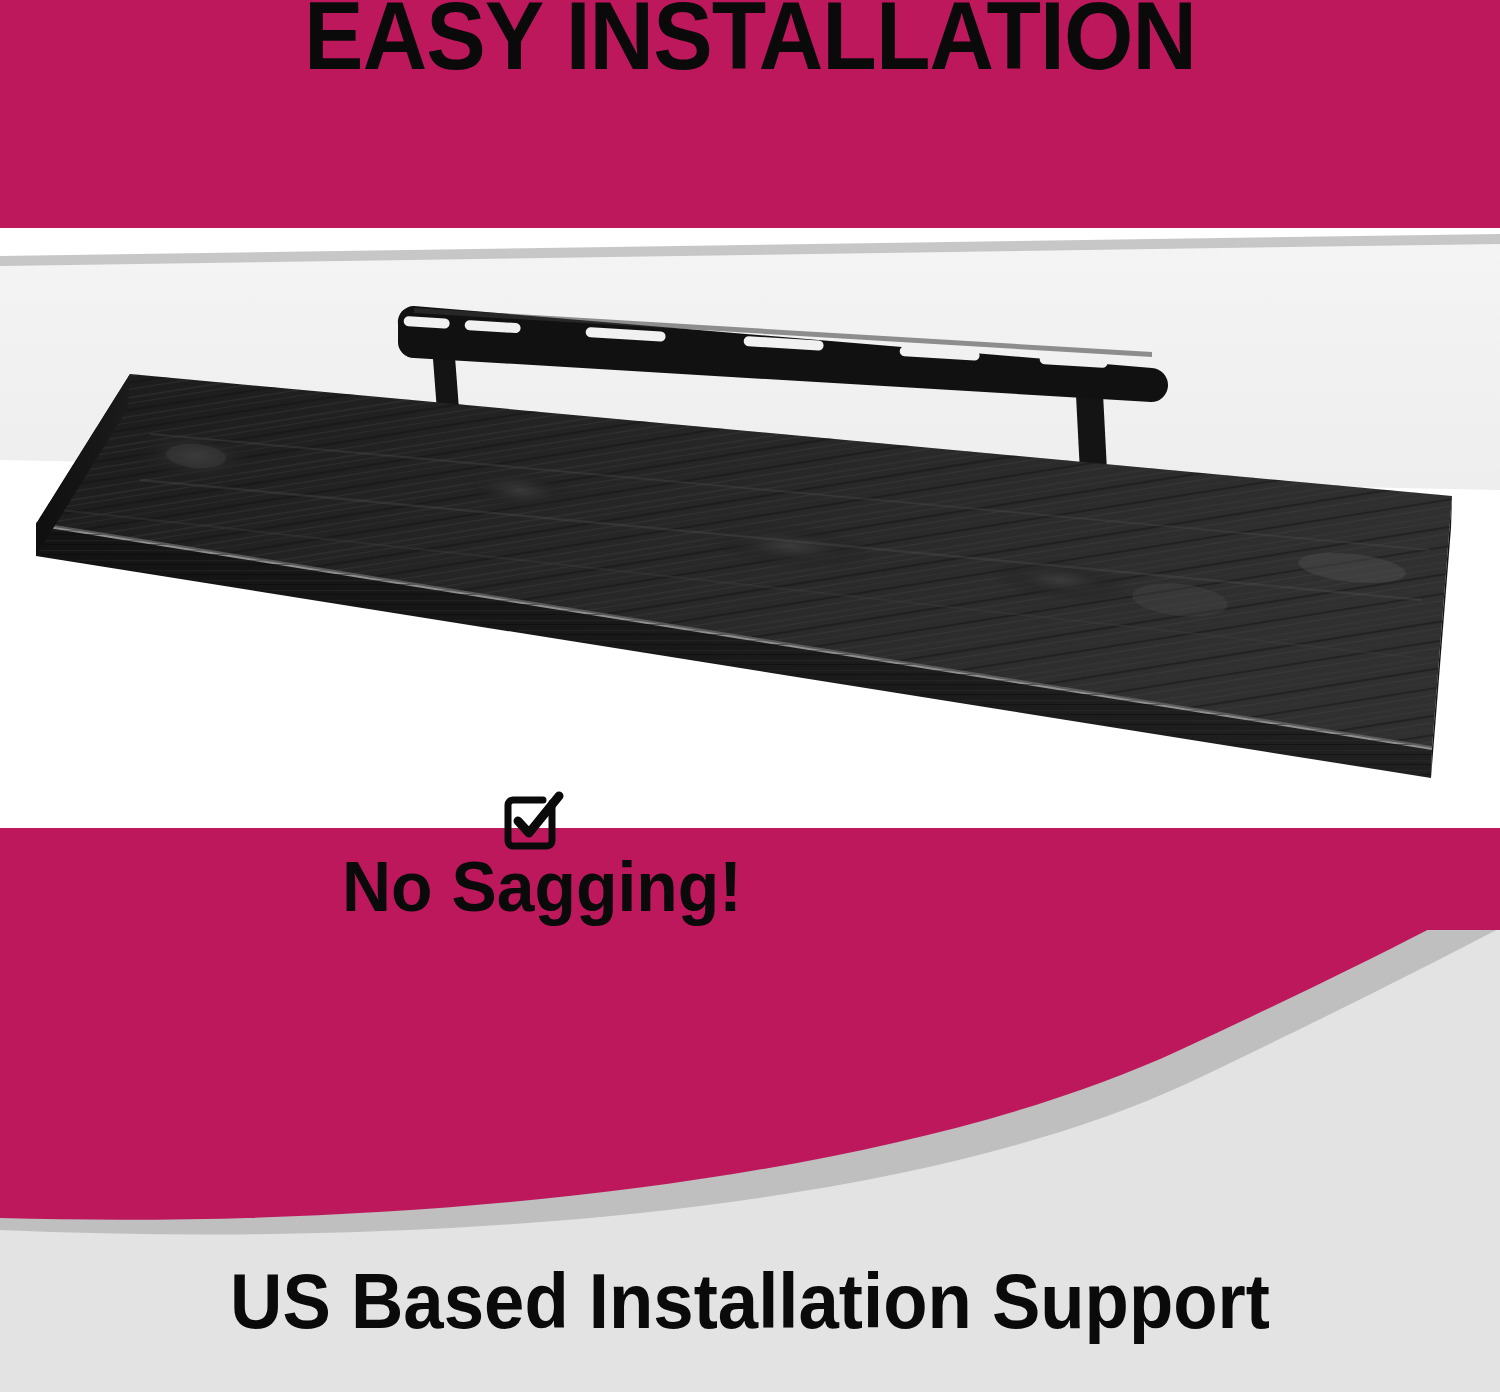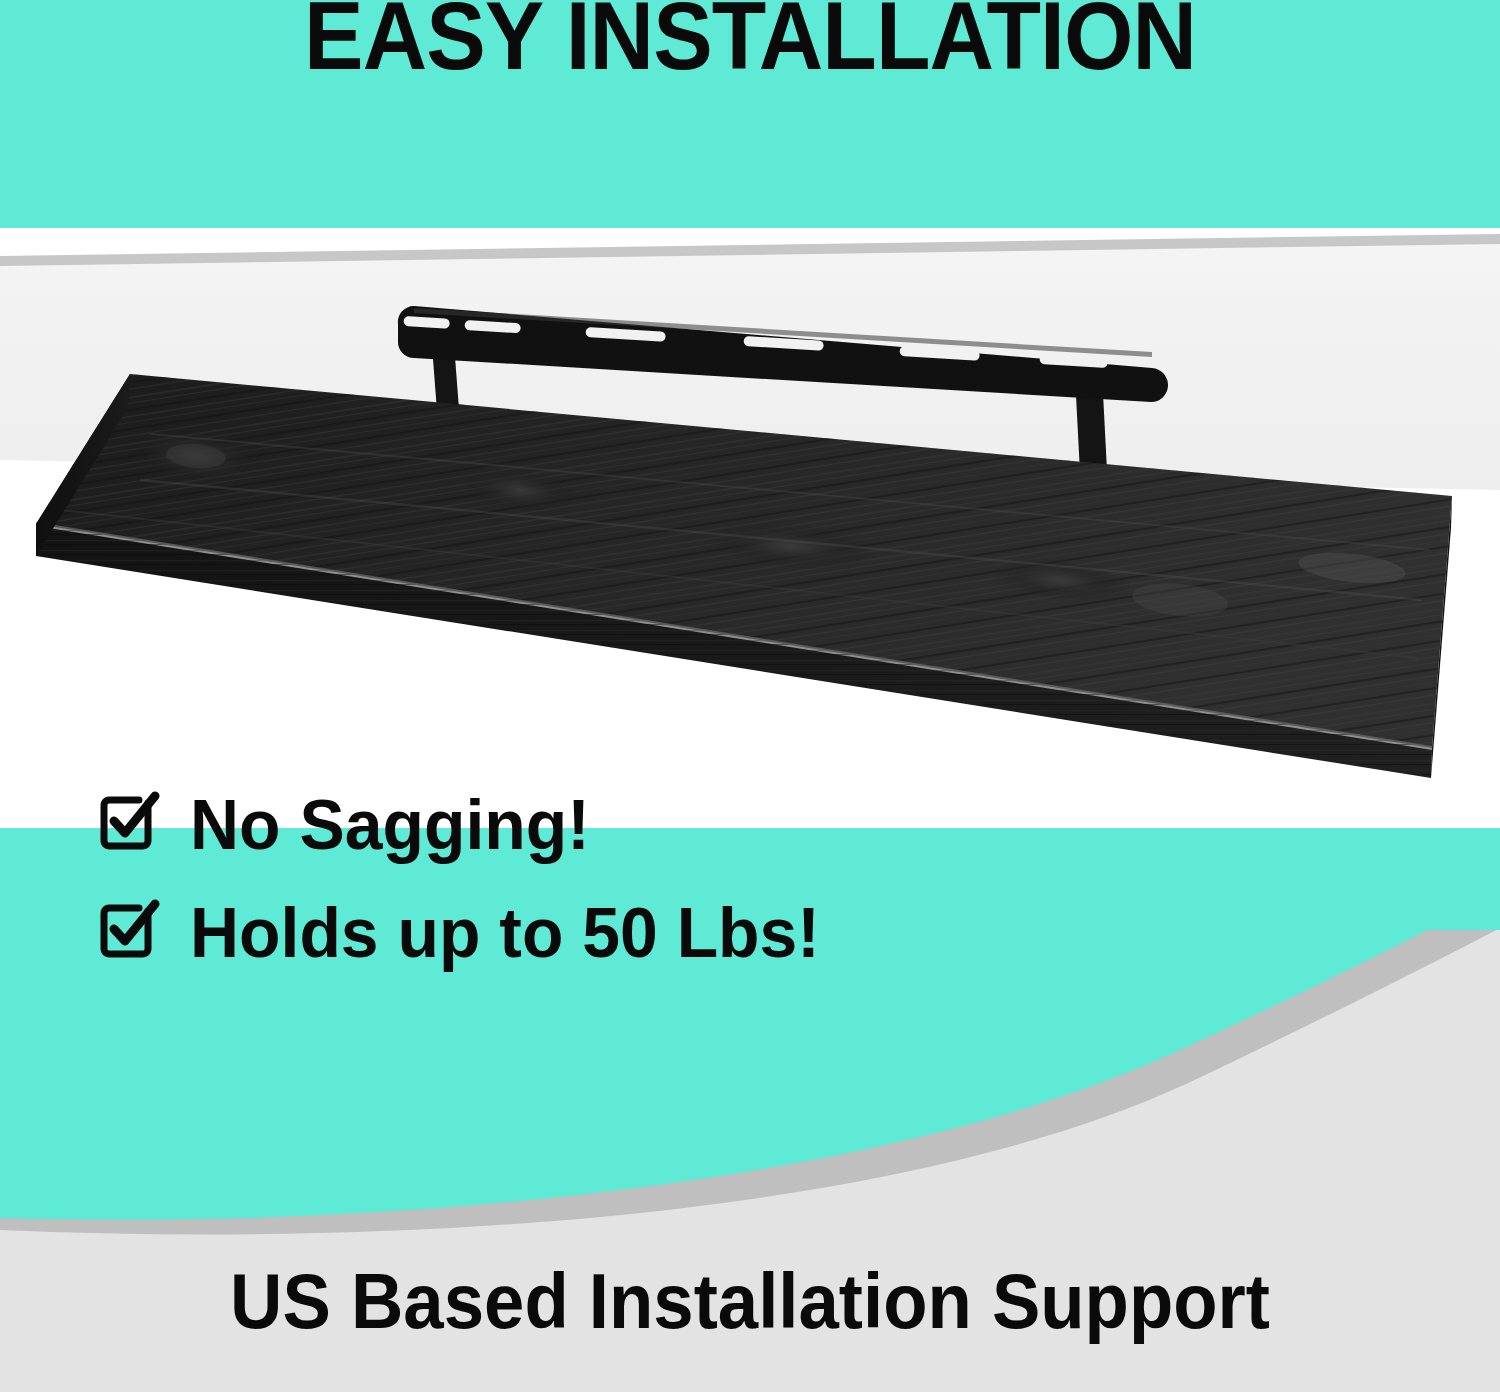--- a/index.html
+++ b/index.html
@@ -9,21 +9,21 @@
     background: #ffffff;
   }
   body {
     font-family: "Liberation Sans", sans-serif;
   }
 
   #poster {
     position: relative;
     width: 1500px;
     height: 1392px;
-    background: #5eead4;
+    background: #be185d;
     overflow: hidden;
   }
 
   
   .headline {
     position: absolute;
     left: 0;
     top: -14px;
     width: 1500px;
     text-align: center;
@@ -56,22 +56,23 @@
 
   
   .features {
     position: absolute;
     left: 98px;
     top: 790px;
     width: 900px;
   }
   .feature-row {
     display: flex;
-    align-items: flex-start;
+    align-items: center;
     height: 108px;
+    flex-direction: column;
   }
   .check-box {
     flex: 0 0 auto;
     width: 62px;
     height: 62px;
     margin-right: 30px;
     position: relative;
     top: 1px;
   }
   .check-box svg { display: block; }
@@ -248,29 +249,20 @@
     <div class="feature-row">
       <span class="check-box">
         <svg width="62" height="62" viewBox="0 0 62 62">
           <path d="M 50 12 L 50 50 A 5 5 0 0 1 45 55 L 11 55 A 5 5 0 0 1 6 50 L 6 14 A 5 5 0 0 1 11 9 L 41 9" fill="none" stroke="#0a0a0a" stroke-width="7" stroke-linecap="round" stroke-linejoin="round"></path>
           <path d="M 16 30 L 27 42 L 57 5" fill="none" stroke="#0a0a0a" stroke-width="9" stroke-linecap="round" stroke-linejoin="round"></path>
         </svg>
       </span>
       <span class="feature-label">No Sagging!</span>
     </div>
 
-    <div class="feature-row">
-      <span class="check-box">
-        <svg width="62" height="62" viewBox="0 0 62 62">
-          <path d="M 50 12 L 50 50 A 5 5 0 0 1 45 55 L 11 55 A 5 5 0 0 1 6 50 L 6 14 A 5 5 0 0 1 11 9 L 41 9" fill="none" stroke="#0a0a0a" stroke-width="7" stroke-linecap="round" stroke-linejoin="round"></path>
-          <path d="M 16 30 L 27 42 L 57 5" fill="none" stroke="#0a0a0a" stroke-width="9" stroke-linecap="round" stroke-linejoin="round"></path>
-        </svg>
-      </span>
-      <span class="feature-label">Holds up to 50 Lbs!</span>
-    </div>
 
 
   </div>
 
   <div class="footband">
     <svg width="1500" height="462" viewBox="0 0 1500 462">
 
       <path d="M 0,288
                C 420,300 900,250 1180,120
                C 1310,60 1410,10 1500,-38

